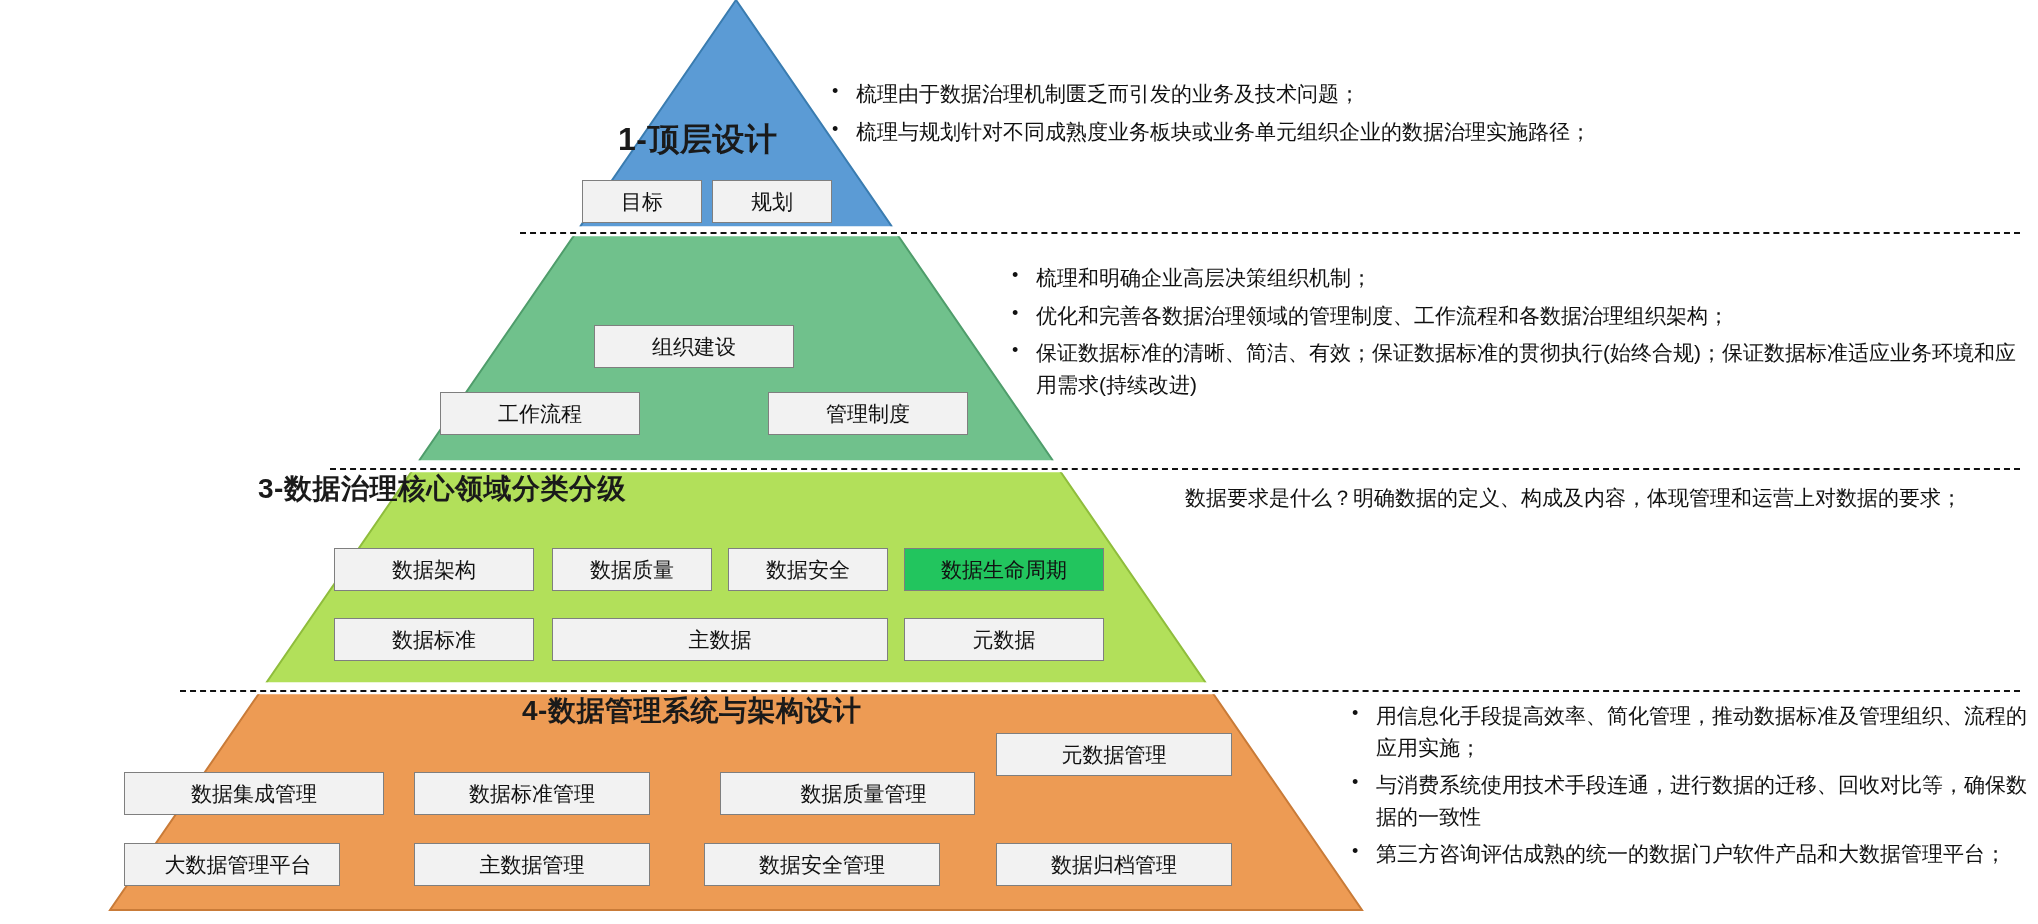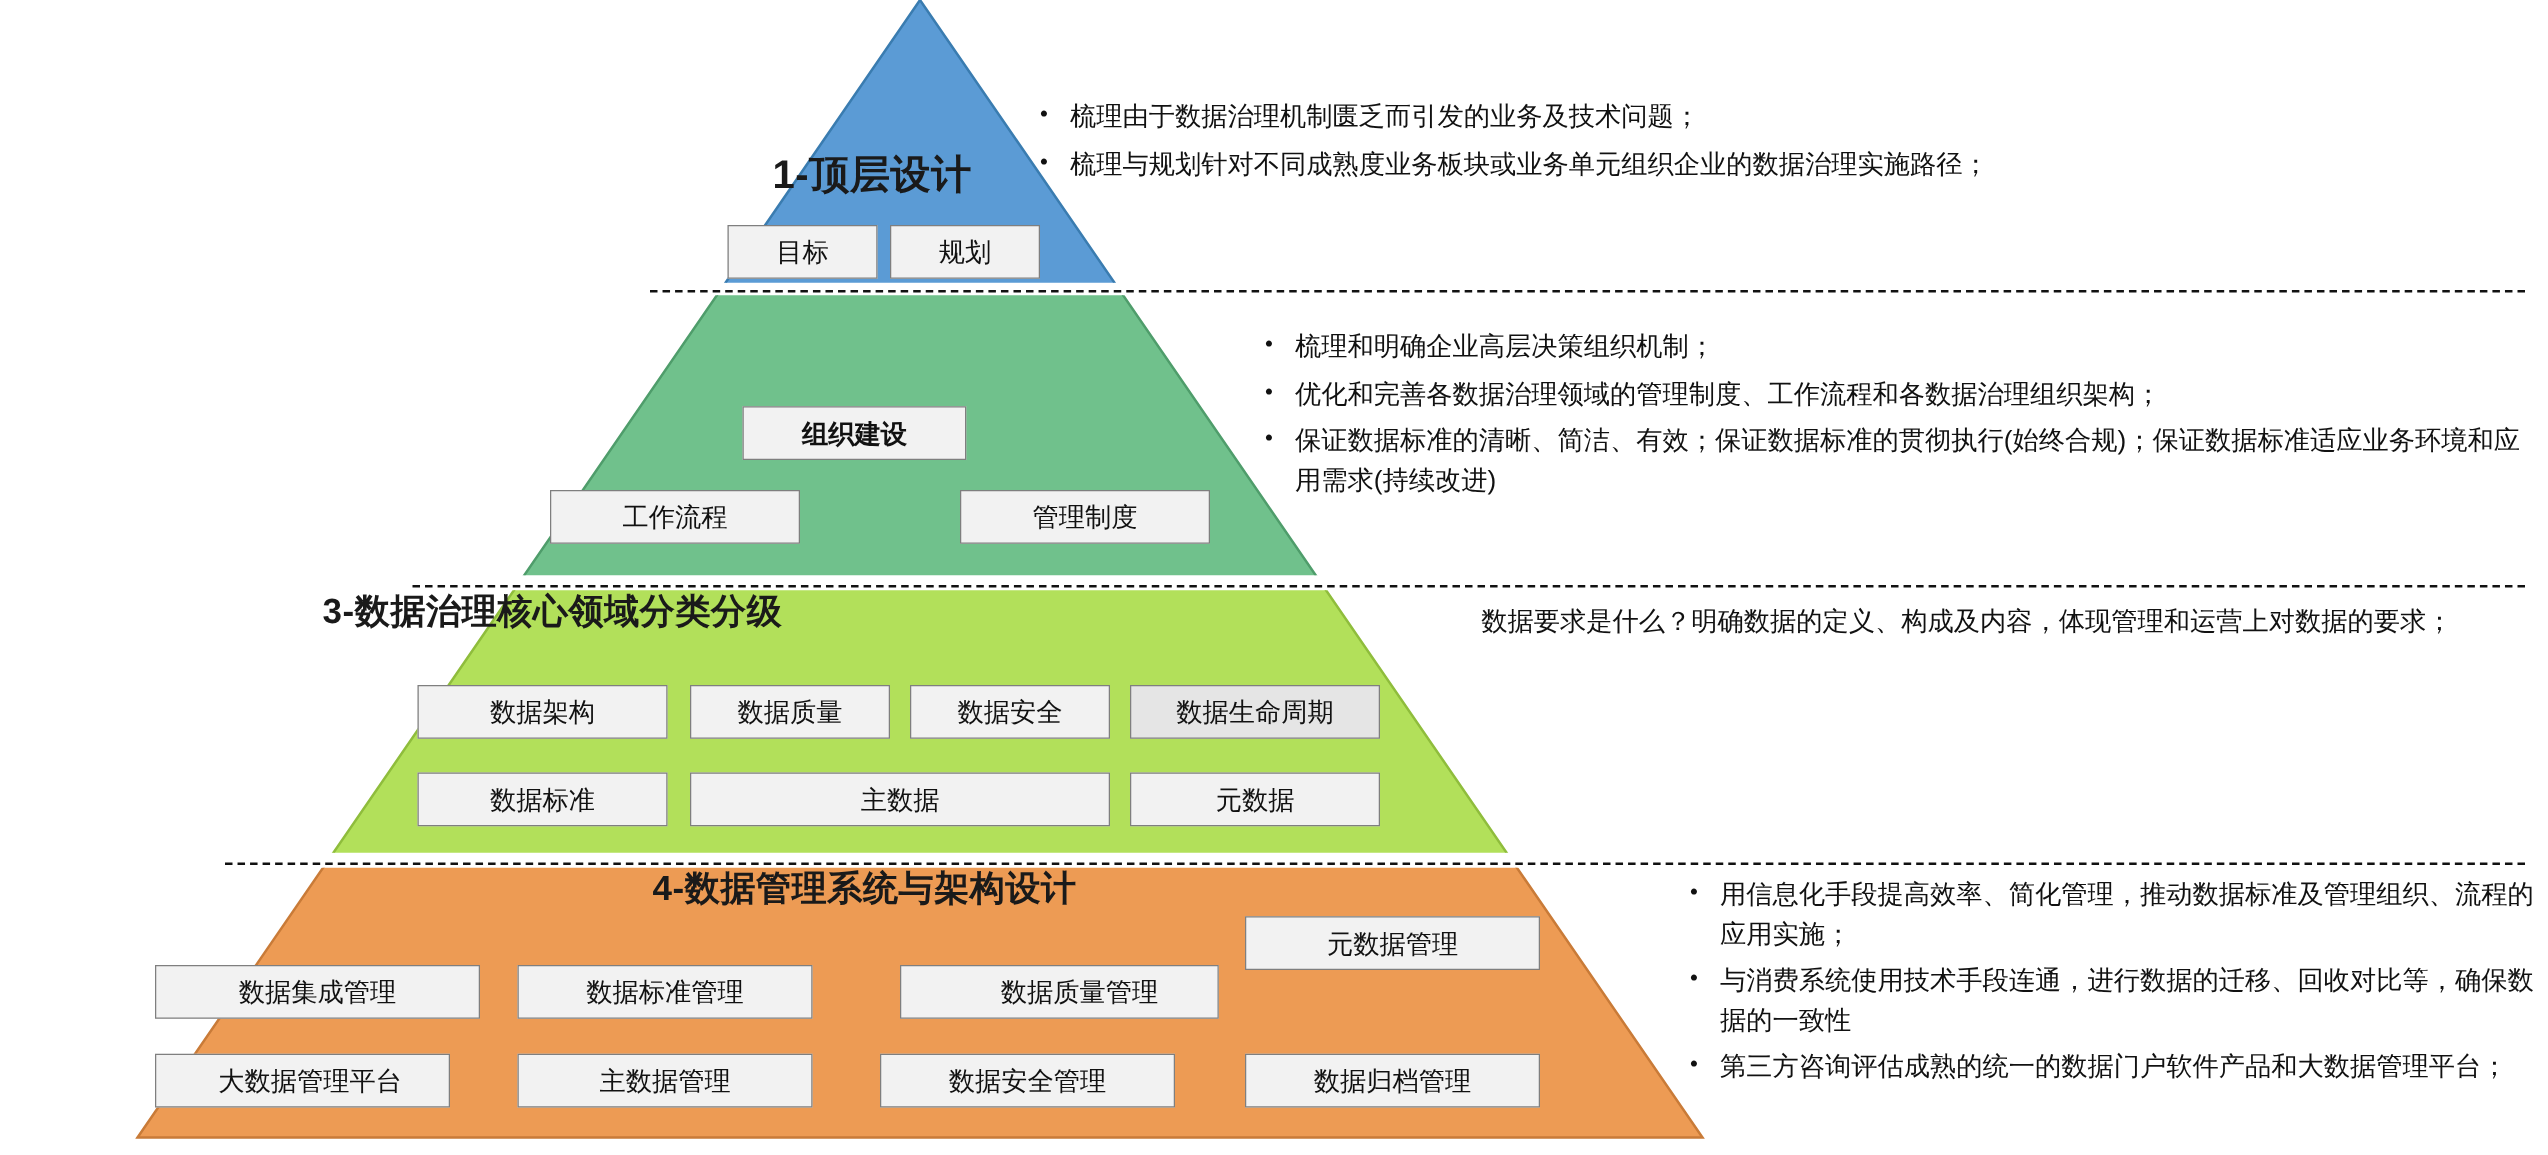--- a/index.html
+++ b/index.html
@@ -50,39 +50,39 @@
     justify-content: center;
     white-space: nowrap;
     height: 43px;
   }
 
   
   #box-1-0 { left: 582px; top: 180px; width: 120px; }
   #box-1-1 { left: 712px; top: 180px; width: 120px; }
 
   
-  #box-2-0 { left: 594px; top: 325px; width: 179px; font-weight: bold; }
+  #box-2-0 { left: 594px; top: 325px; width: 200px; }
   #box-2-1 { left: 440px; top: 392px; width: 200px; }
   #box-2-2 { left: 768px; top: 392px; width: 200px; }
 
   
   #box-3-0 { left: 334px; top: 548px; width: 200px; }
   #box-3-1 { left: 552px; top: 548px; width: 160px; }
   #box-3-2 { left: 728px; top: 548px; width: 160px; }
   #box-3-3 { left: 904px; top: 548px; width: 200px; }
   #box-3-4 { left: 334px; top: 618px; width: 200px; }
   #box-3-5 { left: 552px; top: 618px; width: 336px; }
   #box-3-6 { left: 904px; top: 618px; width: 200px; }
 
   
   #box-4-0 { left: 124px; top: 772px; width: 260px; }
   #box-4-1 { left: 414px; top: 772px; width: 236px; }
   #box-4-2 { left: 720px; top: 772px; width: 255px; padding-left: 32px; }
   #box-4-3 { left: 996px; top: 733px; width: 236px; }
-  #box-4-4 { left: 124px; top: 843px; width: 236px; padding-left: 12px; }
+  #box-4-4 { left: 124px; top: 843px; width: 216px; padding-left: 12px; }
   #box-4-5 { left: 414px; top: 843px; width: 236px; }
   #box-4-6 { left: 704px; top: 843px; width: 236px; }
   #box-4-7 { left: 996px; top: 843px; width: 236px; }
 
   
   .divider {
     position: absolute;
     height: 0;
     border-top: 2px dashed #111111;
   }
@@ -147,21 +147,21 @@
   <div class="box" id="box-1-0" style="background: rgb(242, 242, 242); border-color: rgb(127, 127, 127);">目标</div>
   <div class="box" id="box-1-1" style="background: rgb(242, 242, 242); border-color: rgb(127, 127, 127);">规划</div>
 
   <div class="box" id="box-2-0" style="background: rgb(242, 242, 242); border-color: rgb(127, 127, 127);">组织建设</div>
   <div class="box" id="box-2-1" style="background: rgb(242, 242, 242); border-color: rgb(127, 127, 127);">工作流程</div>
   <div class="box" id="box-2-2" style="background: rgb(242, 242, 242); border-color: rgb(127, 127, 127);">管理制度</div>
 
   <div class="box" id="box-3-0" style="background: rgb(242, 242, 242); border-color: rgb(127, 127, 127);">数据架构</div>
   <div class="box" id="box-3-1" style="background: rgb(242, 242, 242); border-color: rgb(127, 127, 127);">数据质量</div>
   <div class="box" id="box-3-2" style="background: rgb(242, 242, 242); border-color: rgb(127, 127, 127);">数据安全</div>
-  <div class="box" id="box-3-3" style="background: #e5e5e5; border-color: rgb(127, 127, 127);">数据生命周期</div>
+  <div class="box" id="box-3-3" style="background: #22c55e; border-color: rgb(127, 127, 127);">数据生命周期</div>
   <div class="box" id="box-3-4" style="background: rgb(242, 242, 242); border-color: rgb(127, 127, 127);">数据标准</div>
   <div class="box" id="box-3-6" style="background: rgb(242, 242, 242); border-color: rgb(127, 127, 127);">元数据</div>
   <div class="box" id="box-3-5" style="background: rgb(242, 242, 242); border-color: rgb(127, 127, 127);">主数据</div>
 
   <div class="box" id="box-4-0" style="background: rgb(242, 242, 242); border-color: rgb(127, 127, 127);">数据集成管理</div>
   <div class="box" id="box-4-1" style="background: rgb(242, 242, 242); border-color: rgb(127, 127, 127);">数据标准管理</div>
   <div class="box" id="box-4-2" style="background: rgb(242, 242, 242); border-color: rgb(127, 127, 127);">数据质量管理</div>
   <div class="box" id="box-4-3" style="background: rgb(242, 242, 242); border-color: rgb(127, 127, 127);">元数据管理</div>
   <div class="box" id="box-4-4" style="background: rgb(242, 242, 242); border-color: rgb(127, 127, 127);">大数据管理平台</div>
   <div class="box" id="box-4-5" style="background: rgb(242, 242, 242); border-color: rgb(127, 127, 127);">主数据管理</div>

